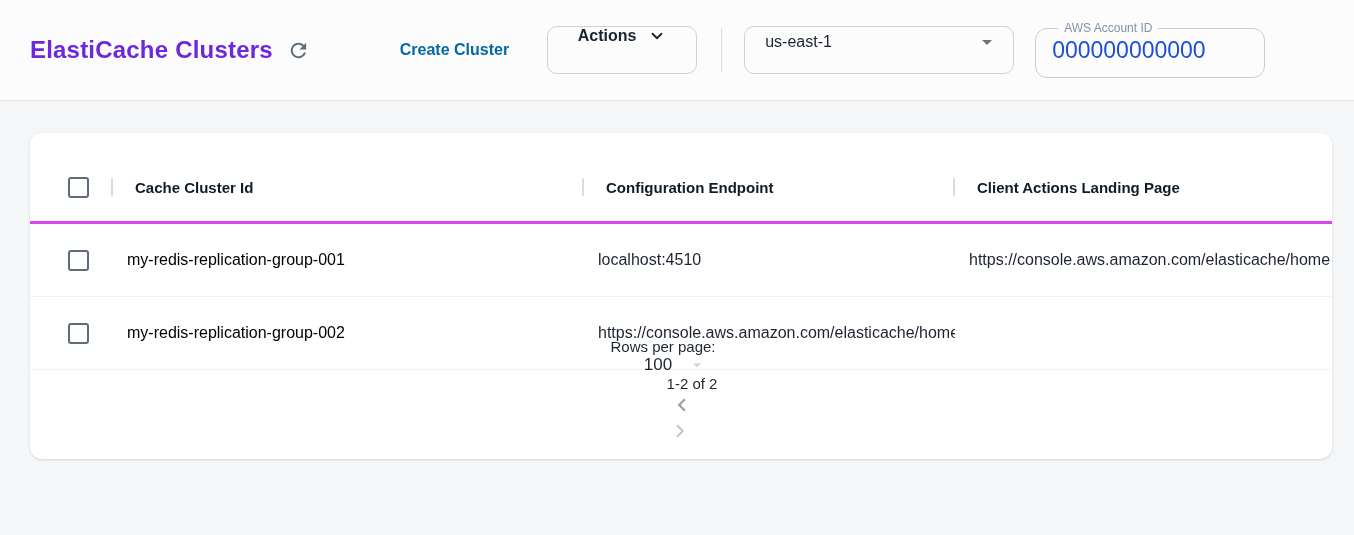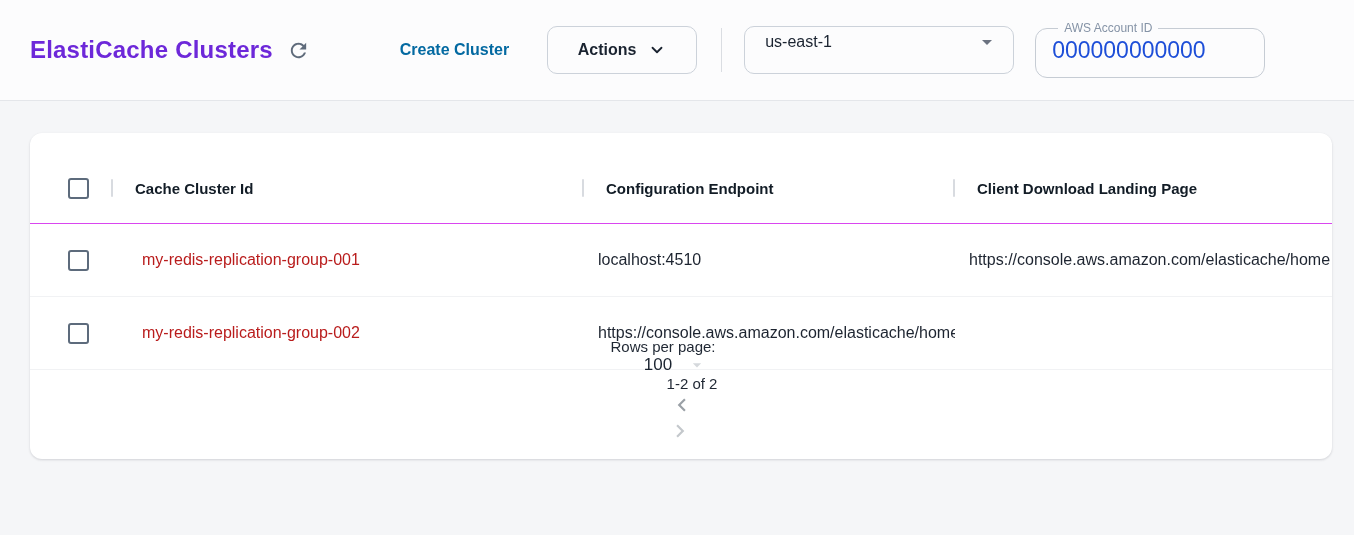--- a/index.html
+++ b/index.html
@@ -26,21 +26,21 @@
   }
   .text-btn {
     background:none; border:none; cursor:pointer;
     font-family:inherit; font-size:16px; font-weight:700; color:#0369a1;
     margin-left:82px; padding:8px 4px;
   }
   .outline-btn {
     background:#fcfcfd; cursor:pointer;
     border:1px solid #ccd2da; border-radius:10px;
     height:48px; width:150px; margin-left:34px;
-    display:flex; align-items:center; justify-content:center; gap:12px;
+    display:flex; align-items:flex-start; justify-content:center; gap:12px;
     font-family:inherit; font-size:16px; font-weight:700; color:#1a2330;
   }
   .vdivider { width:1px; height:44px; background:#dadde2; margin-left:24px; }
   .select-box {
     margin-left:22px; width:270px; height:48px;
     border:1px solid #ccd2da; border-radius:10px;
     display:flex; align-items:center; cursor:pointer;
     font-size:16px; color:#1a2330; background:#fcfcfd;
     padding:0 14px 16px 20px;
   }
@@ -64,21 +64,21 @@
   .card {
     background:#ffffff; border-radius:12px; overflow:hidden;
     box-shadow:0 1px 3px rgba(16,24,40,.10), 0 1px 2px rgba(16,24,40,.06);
     padding-top:20px;
   }
   .grid-row {
     display:grid;
     grid-template-columns:83px 471px 371px 1fr;
     align-items:center;
   }
-  .thead { height:71px; border-bottom:1px solid #d946ef; }
+  .thead { height:71px; border-bottom:3px solid #d946ef; }
   .th {
     position:relative; height:100%;
     display:flex; align-items:center;
     font-size:15px; font-weight:700; color:#121c26;
     padding-left:22px; white-space:nowrap; overflow:hidden;
   }
   .col-sep {
     position:absolute; right:0; top:50%; transform:translateY(-50%);
     width:2px; height:18px; background:#d8dbe0; border-radius:1px;
   }
@@ -86,21 +86,21 @@
   .trow:last-of-type { border-bottom:1px solid #f1f2f4; }
   .td {
     font-size:16px; color:#1d2430; padding-left:14px;
     white-space:nowrap; overflow:hidden;
   }
   .cb-cell { display:flex; align-items:center; padding-left:38px; height:100%; }
   .checkbox {
     width:21px; height:21px; border:2.5px solid #5d6b7c; border-radius:3px;
     background:#fff; cursor:pointer; display:inline-block;
   }
-  .cell-link { color:#b91c1c; text-decoration:none; cursor:pointer;margin-left:15px; }
+  .cell-link { color:#000000; text-decoration:none; cursor:pointer; }
 
   
   .tfoot {
     height:89px; display:flex; align-items:center; justify-content:flex-end;
     padding:0 36px 15px 0; font-size:15px; color:#1f2733;flex-direction:column;
   }
   .rpp-value {
     font-size:17px; color:#1b2430; margin-left:25px; cursor:pointer;
     display:flex; align-items:center; gap:15px;
   }
@@ -156,21 +156,21 @@
       </div>
       <div class="th">
         <span>Cache Cluster Id</span>
         <span class="col-sep"></span>
       </div>
       <div class="th">
         <span>Configuration Endpoint</span>
         <span class="col-sep"></span>
       </div>
       <div class="th">
-        <span>Client Download Landing Page</span>
+        <span>Client Actions Landing Page</span>
       </div>
     </div>
 
     <div class="grid-row trow">
       <div class="cb-cell">
         <span class="checkbox"></span>
       </div>
       <div class="td">
         <a class="cell-link">my-redis-replication-group-001</a>
       </div>

